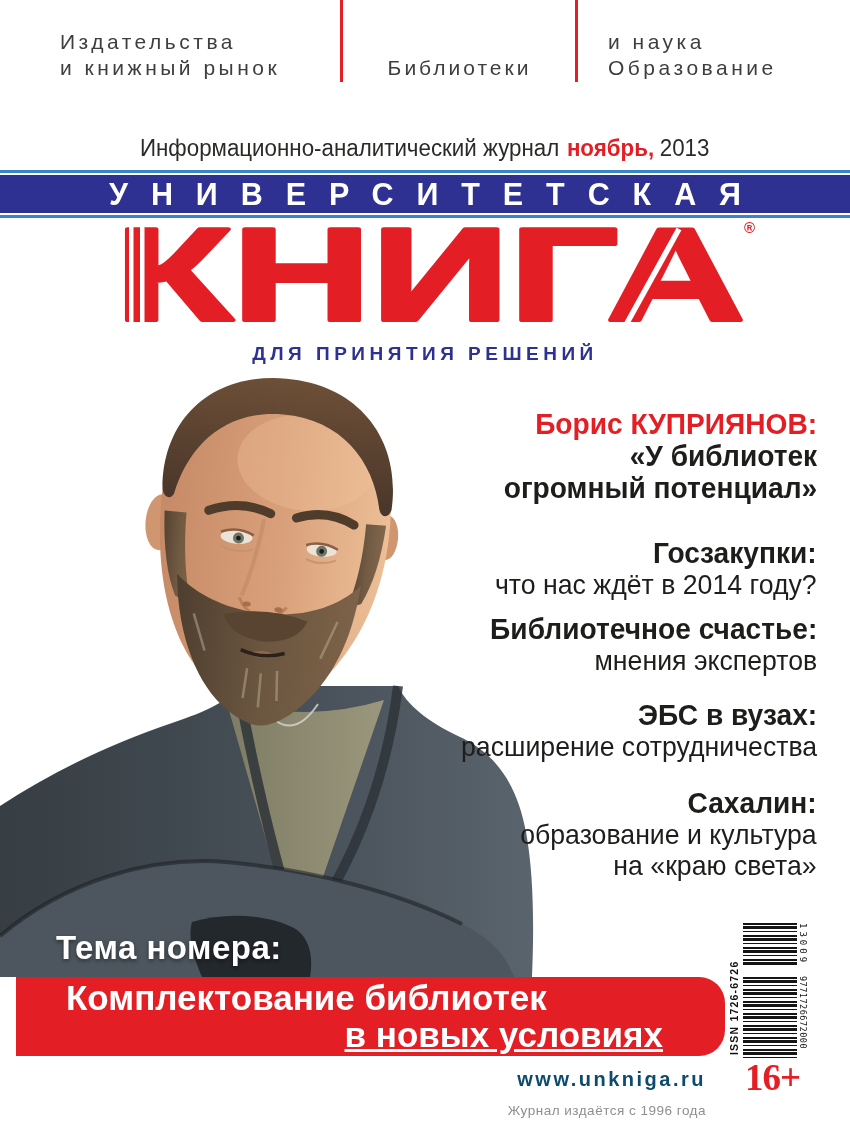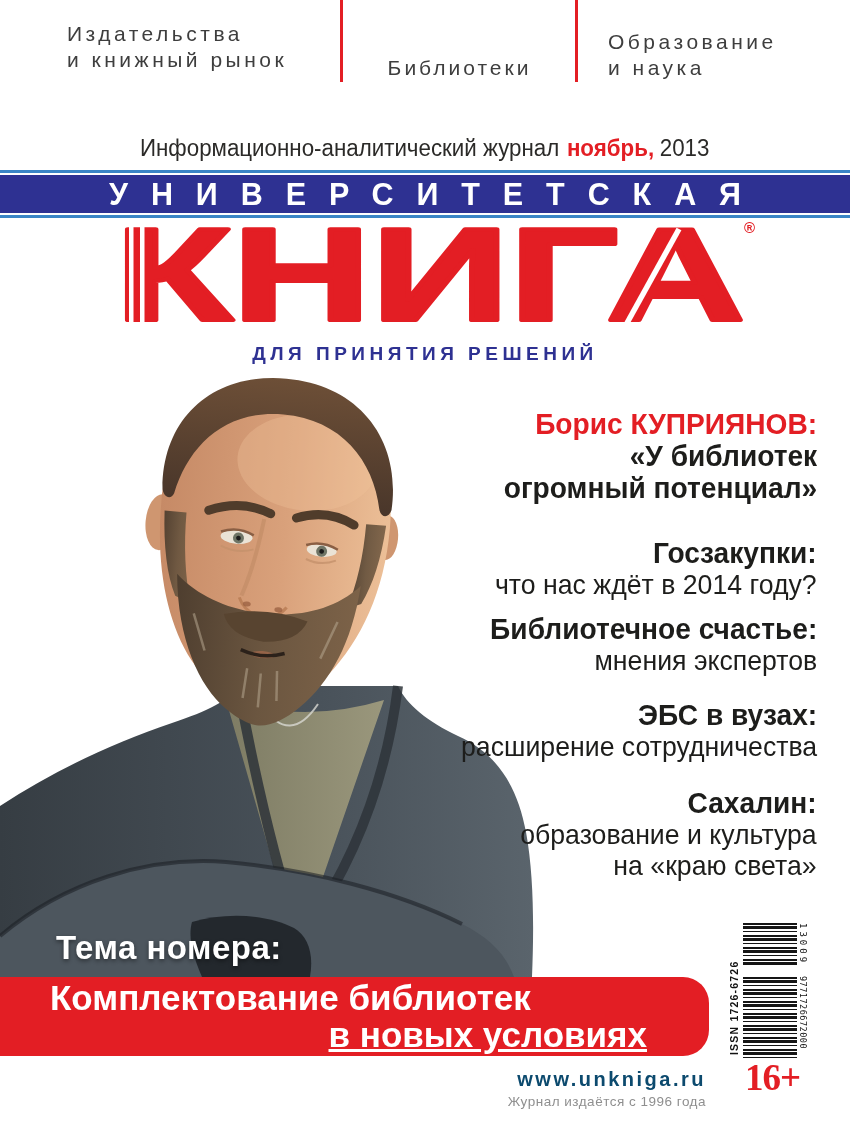--- a/index.html
+++ b/index.html
@@ -4,21 +4,21 @@
 <style>
   html,body{margin:0;padding:0;background:#e8e8e8;}
   .cover{
     position:relative; width:850px; height:1129px; margin:0 auto;
     background:#ffffff; overflow:hidden;
     font-family:"Liberation Sans","DejaVu Sans",sans-serif;
   }
   
   .cat{position:absolute; color:#3e3e3e; font-size:21px; letter-spacing:3.5px;
        line-height:26px; font-weight:400; white-space:nowrap;}
-  .cat-1{left:60px; top:21px;margin-left:7px;}
+  .cat-1{left:60px; top:29px;}
   .cat-2{left:342px; top:55px; width:235px; text-align:center; letter-spacing:3px;}
   .cat-3{left:608px; top:29px;}
   .vdiv{position:absolute; top:0; width:3px; height:82px; background:#e31e24;}
   .vdiv-1{left:340px;} .vdiv-2{left:575px;}
   
   .subtitle{position:absolute; top:135px; left:0; right:0; text-align:center;
             font-size:23.5px; color:#2b2a28; white-space:nowrap;}
   .subtitle-inner{display:inline-block; transform:scaleX(.95);}
   .subtitle .month{font-weight:bold; color:#e31e24; margin:0 6px 0 8px;}
   
@@ -37,30 +37,30 @@
   .hl{position:absolute; right:33px; text-align:right; white-space:nowrap;
       transform:scaleX(.97); transform-origin:right top;}
   .hl-1{top:408px;} .hl-2{top:537px;} .hl-3{top:613px;} .hl-4{top:699px;} .hl-5{top:787px;}
   .hl-title{font-size:29px; font-weight:bold; color:#1d1d1b; line-height:32px;}
   .hl-title.red{color:#e31e24;}
   .hl-line{font-size:27.5px; color:#1d1d1b; line-height:31px;}
   .hl-line.bold{font-weight:bold; font-size:29px; line-height:32px;}
   
   .kicker{position:absolute; left:56px; top:929px; font-size:33px; font-weight:bold;
           color:#ffffff; letter-spacing:.5px; text-shadow:0 2px 4px rgba(0,0,0,.45);}
-  .banner{position:absolute; left:0; top:977px; width:709px; height:79px;
+  .banner{position:absolute; left:16px; top:977px; width:709px; height:79px;
           background:#e31e24; border-radius:0 26px 26px 0;}
   .banner-l1{position:absolute; left:50px; top:1px; font-size:35px; font-weight:bold;
              color:#fff; white-space:nowrap;}
   .banner-l2{position:absolute; right:62px; top:38px; font-size:35px; font-weight:bold;
              color:#fff; white-space:nowrap;text-decoration:underline;}
   
   .site-block{position:absolute; right:144px; top:1068px; text-align:right;}
   .website{font-size:20px; font-weight:bold; color:#0c4a6e; letter-spacing:2.5px; cursor:pointer;}
-  .since{margin-top:3px; font-size:13.5px; color:#8f8f8f; letter-spacing:.5px;}
+  .since{margin-top:12px; font-size:13.5px; color:#8f8f8f; letter-spacing:.5px;}
   
   .barcode{position:absolute; left:731px; top:921px; width:80px; height:140px;}
   .bc-issn{position:absolute; left:-3px; top:6px; height:128px;
            writing-mode:vertical-rl; transform:rotate(180deg);
            font-size:10.5px; font-weight:bold; color:#121212; letter-spacing:1.2px; white-space:nowrap;}
   .bc-bars{position:absolute; left:12px; width:54px;
            background-image:repeating-linear-gradient(to bottom,
              #151515 0 2px,#ffffff 2px 3px,#151515 3px 6px,#ffffff 6px 8px,
              #151515 8px 9px,#ffffff 9px 12px);}
   .bc-addon{top:2px; height:44px;}
@@ -80,22 +80,22 @@
   <div class="cat cat-1">
     <div>Издательства</div>
     <div>и книжный рынок</div>
   </div>
   <div class="vdiv vdiv-1"></div>
   <div class="cat cat-2">
     <div>Библиотеки</div>
   </div>
   <div class="vdiv vdiv-2"></div>
   <div class="cat cat-3">
+    <div>и наука</div>
     <div>Образование</div>
-    <div>и наука</div>
   </div>
 
   <div class="subtitle">
     <span class="subtitle-inner">
       <span>Информационно-аналитический журнал</span><span class="month">ноябрь,</span><span>2013</span>
     </span>
   </div>
 
   <div class="mline mline-top"></div>
   <div class="mbar">

